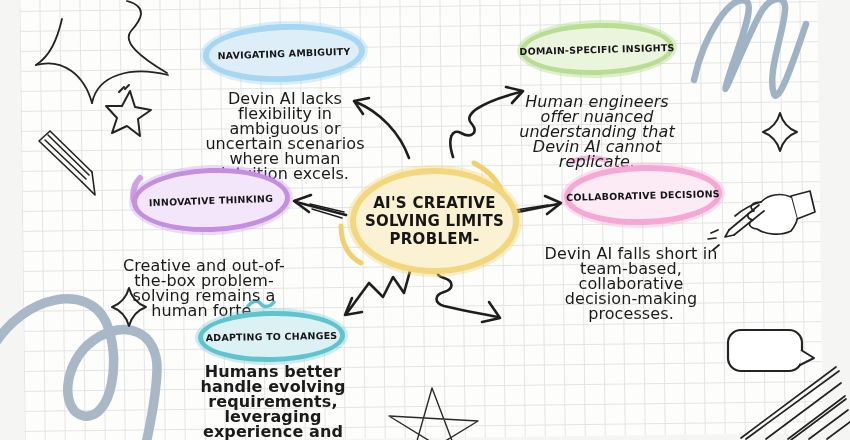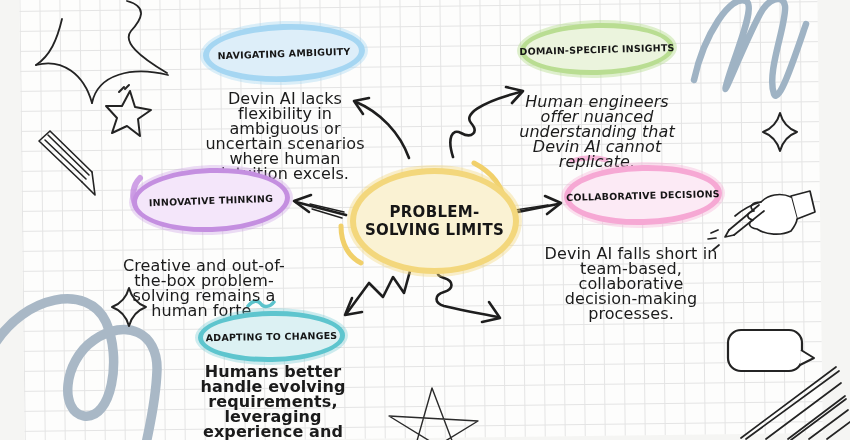--- a/index.html
+++ b/index.html
@@ -149,22 +149,23 @@
     <path d="M827,439 L850,422"></path>
   </g>
 
   <path d="M-6,345 C25,295 88,283 106,322 C122,358 112,420 84,416 C60,412 62,362 94,340 C126,318 158,332 157,370 C156,400 150,424 146,444" stroke="#a9b8c6" stroke-width="9.5" fill="none" stroke-linecap="round"></path>
   <path d="M129,288 C132,299 138,304 146,307 C138,310 132,315 129,326 C126,315 120,310 112,307 C120,304 126,299 129,288 Z" stroke="#232323" stroke-width="2" fill="none" stroke-linejoin="round"></path>
   <path d="M432,388 L459,459 L389,416 L478,421 L411,462 Z" stroke="#2a2a2a" stroke-width="1.4" fill="none" stroke-linejoin="round"></path>
 </svg>
 
 <div class="node-ellipse e-center">
   <div class="center-label">
+    <div>AI'S CREATIVE</div>
+    <div>SOLVING LIMITS</div>
     <div>PROBLEM-</div>
-    <div>SOLVING LIMITS</div>
   </div>
 </div>
 
 <div class="node-ellipse e1">
   <span class="node-label">NAVIGATING AMBIGUITY</span>
 </div>
 <div class="desc d1">Devin AI lacks flexibility in ambiguous or uncertain scenarios where human intuition excels.</div>
 
 <div class="node-ellipse e2">
   <span class="node-label">DOMAIN-SPECIFIC INSIGHTS</span>

